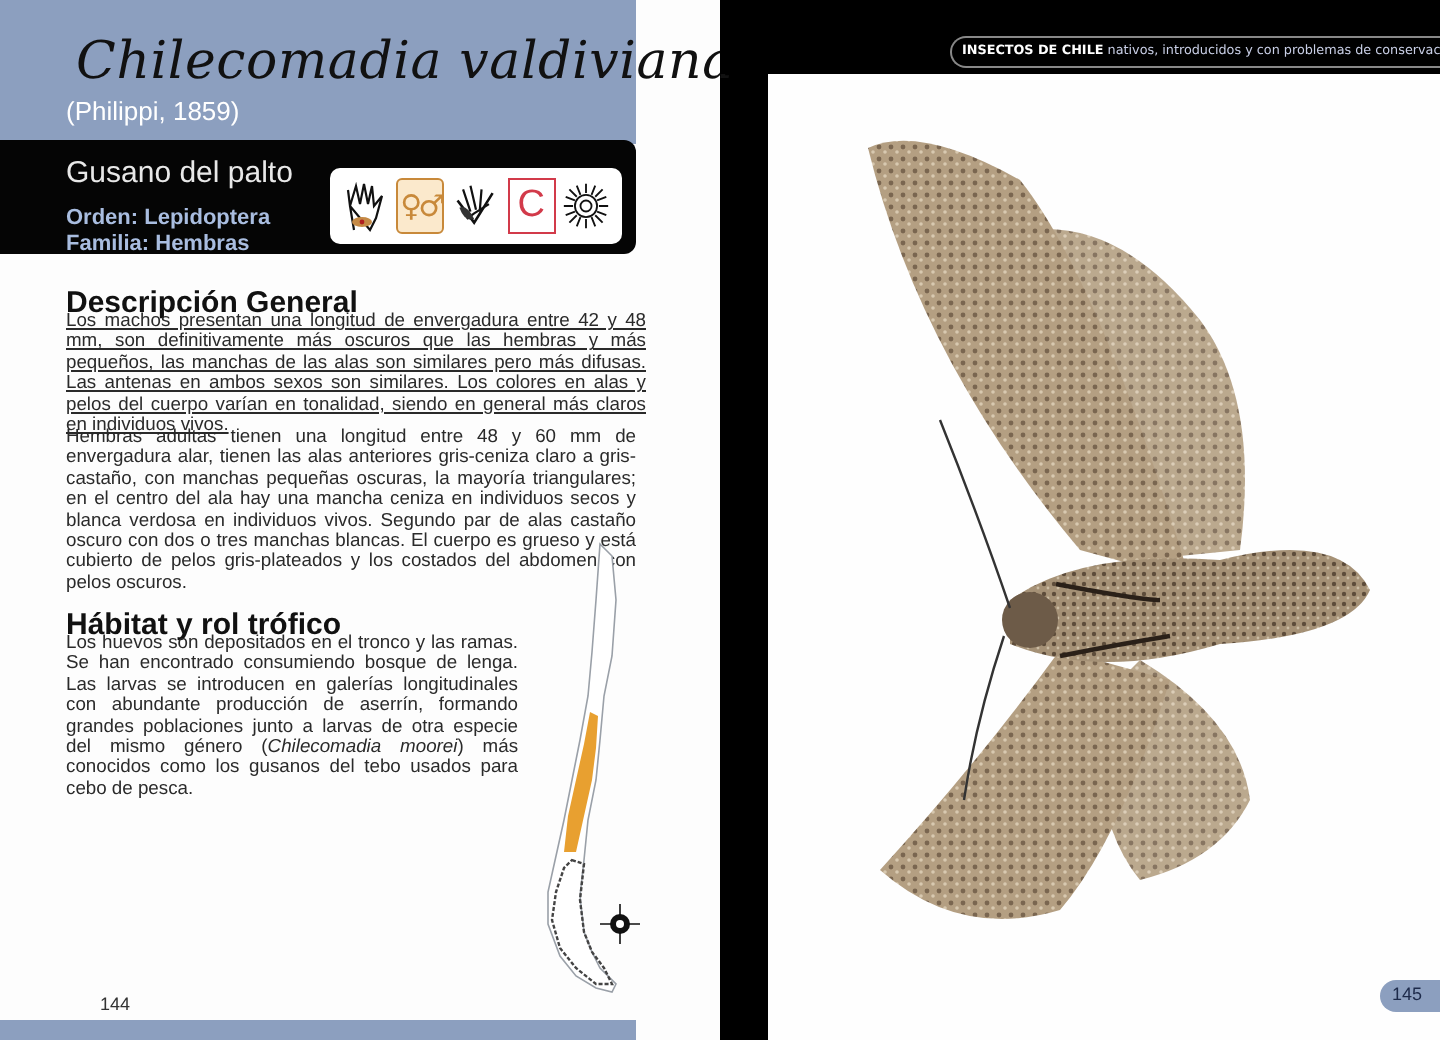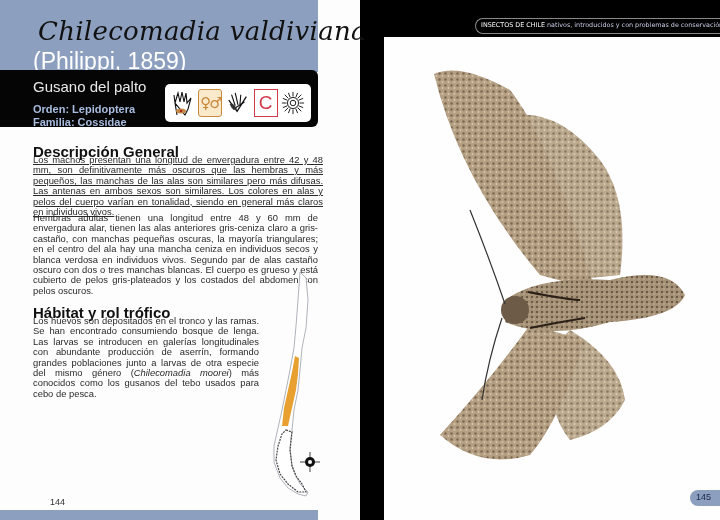--- a/index.html
+++ b/index.html
@@ -4,21 +4,21 @@
 <style>
   * { box-sizing: border-box; margin: 0; padding: 0; }
   html, body { width: 720px; height: 520px; overflow: hidden; background: #000; }
   body { position: relative; font-family: "DejaVu Sans", sans-serif; }
 
   
   .left-page { position: absolute; left: 0; top: 0; width: 360px; height: 520px; background: #fdfdfd; }
   .title-band { position: absolute; left: 0; top: 0; width: 318px; height: 72px; background: #8c9fbf; }
   .sci-name { position: absolute; left: 38px; top: 16px; font-family: "DejaVu Serif", serif; font-style: italic;
               font-size: 26px; color: #111; letter-spacing: 0.3px; white-space: nowrap; }
-  .author { position: absolute; left: 33px; top: 48px; font-family: "Liberation Sans", sans-serif; font-size: 23px; color: #fff; }
+  .author { position: absolute; left: 33px; top: 48px; font-family: "Liberation Sans", sans-serif; font-size: 13px; color: #fff; }
   .black-band { position: absolute; left: 0; top: 70px; width: 318px; height: 57px; background: #050505; border-radius: 0 6px 6px 0; }
   .common-name { position: absolute; left: 33px; top: 78px; font-family: "Liberation Sans", sans-serif; font-size: 15px; color: #e8e8e8; }
   .taxon { position: absolute; left: 33px; font-family: "Liberation Sans", sans-serif; font-weight: bold; font-size: 11px; color: #a9bde0; }
   .taxon.order { top: 103px; }
   .taxon.family { top: 116px; }
 
   .icon-box { position: absolute; left: 165px; top: 84px; width: 146px; height: 38px; background: #fff; border-radius: 5px;
               display: flex; align-items: center; justify-content: space-around; padding: 0 4px; }
   .icon-box .ico { width: 24px; height: 28px; display: flex; align-items: center; justify-content: center; }
   .ico-sex { border: 1px solid #c8893a; border-radius: 3px; background: #fbe9cc; color: #c8893a; font-size: 15px; width: 26px; height: 24px; letter-spacing: -2px; }
@@ -37,36 +37,36 @@
   .map { position: absolute; left: 262px; top: 270px; width: 72px; height: 234px; }
   .page-num-left { position: absolute; left: 10px; top: 497px; font-family: "Liberation Sans", sans-serif; font-size: 9px; color: #333; margin-left: 40px; }
   .bottom-band-left { position: absolute; left: 0; top: 510px; width: 318px; height: 10px; background: #8c9fbf; }
 
   
   .right-page { position: absolute; left: 384px; top: 37px; width: 336px; height: 483px; background: #fefefe; }
   .header-band { position: absolute; left: 360px; top: 0; width: 360px; height: 37px; background: #000; }
   .running-head { position: absolute; left: 475px; top: 18px; height: 16px; width: 260px; border: 1px solid #888; border-right: none;
                   border-radius: 8px 0 0 8px; padding: 2px 0 0 5px; font-family: "DejaVu Sans", sans-serif; font-size: 6.4px;
                   white-space: nowrap; overflow: hidden; color: #c9cfe6; }
-  .running-head b { color: #fff; font-weight: normal; }
+  .running-head b { color: #fff; font-weight: bold; }
   .moth { position: absolute; left: 420px; top: 60px; width: 290px; height: 420px; }
   .page-num-right { position: absolute; left: 690px; top: 490px; width: 34px; height: 16px; background: #8c9fbf; border-radius: 8px 0 0 8px;
                     font-family: "Liberation Sans", sans-serif; font-size: 9px; color: #1d2a4a; padding: 2px 0 0 6px; }
 </style>
 </head>
 <body>
 
 <div class="left-page"></div>
 <div class="title-band"></div>
 <div class="sci-name">Chilecomadia valdiviana</div>
 <div class="author">(Philippi, 1859)</div>
 <div class="black-band"></div>
 <div class="common-name">Gusano del palto</div>
 <div class="taxon order">Orden: Lepidoptera</div>
-<div class="taxon family">Familia: Cossidae</div>
+<div class="taxon family">Familia: Hembras</div>
 
 <div class="icon-box">
   <span class="ico">
     <svg width="24" height="28" viewBox="0 0 24 28">
       <path d="M6 26 L4 14 L3 6 M4 14 L7 4 L9 13 L11 3 L13 13 L15 4 L16 14 L20 9 L17 20 L14 26 Z" fill="#fff" stroke="#111" stroke-width="1.1"></path>
       <ellipse cx="10" cy="22" rx="5" ry="2.5" fill="#c58a45"></ellipse>
       <circle cx="10" cy="22" r="1.2" fill="#b02020"></circle>
     </svg>
   </span>
   <span class="ico ico-sex">♀♂</span>

